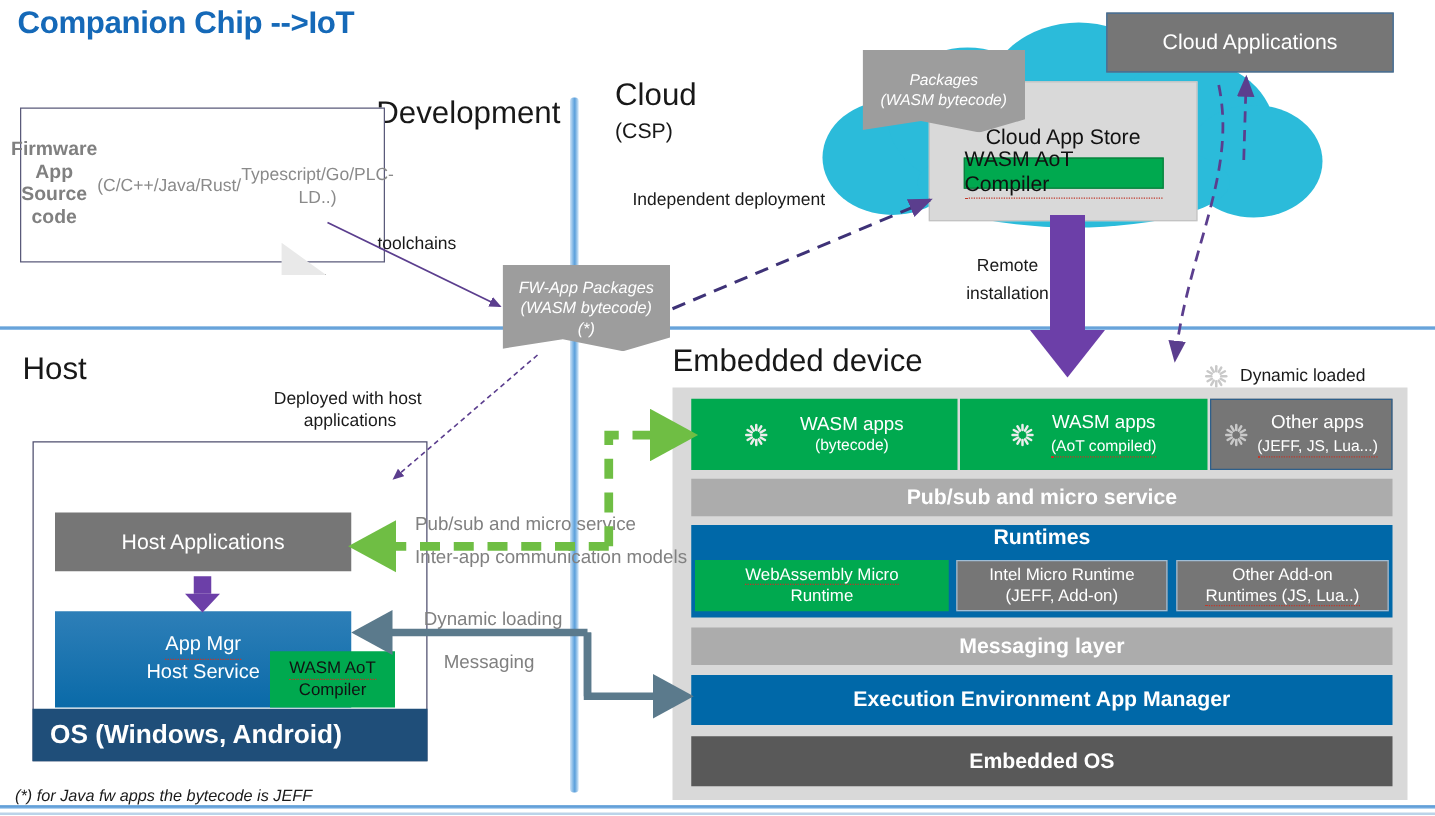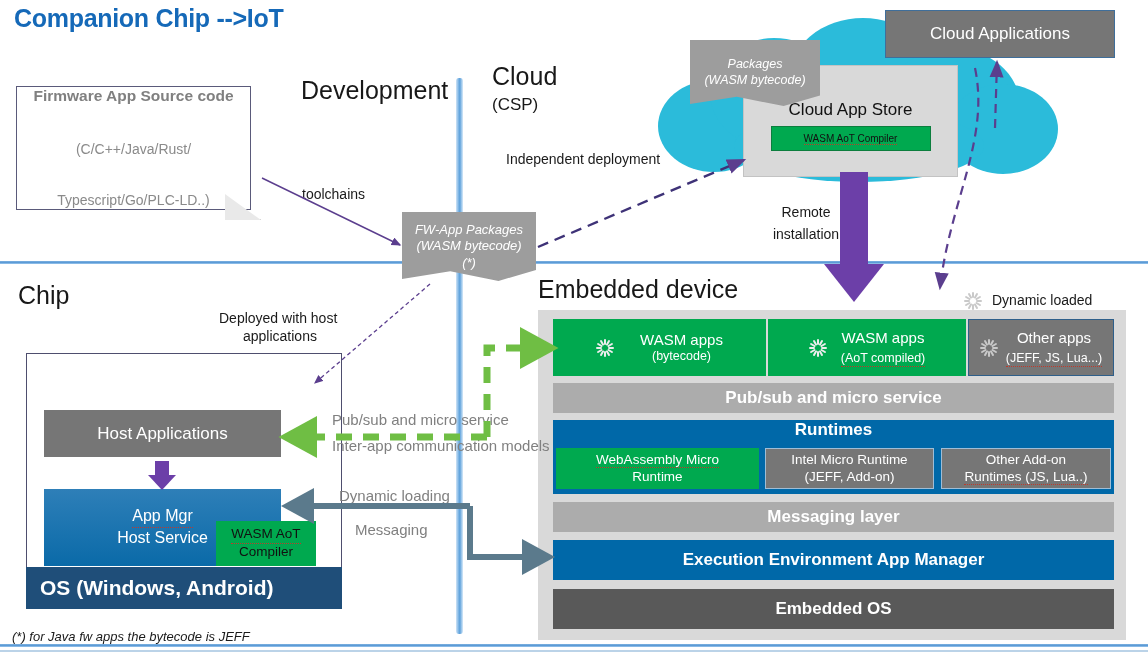--- a/index.html
+++ b/index.html
@@ -51,24 +51,24 @@
     text-align: center; line-height: 1.15;
   }
   .gray-box  { background: #767676; color: #ffffff; }
   .green-box { background: #00A94F; color: #ffffff; }
   .blue-box  { background: #0068A8; color: #ffffff; }
   .lgray-box { background: #ACACAC; color: #ffffff; }
   .dgray-box { background: #595959; color: #ffffff; }
 
   
   #src-box {
-    left: 16px; top: 86px; width: 235px; height: 124px;
+    left: 16px; top: 86px; width: 292px; height: 124px;
     border: 1px solid #5A5A7A; background: #ffffff;
-    display: flex; flex-direction: column;
-    align-items: center; justify-content: space-between;
+    display: flex; flex-direction: row;
+    align-items: center; justify-content: center;
     text-align: center;
   }
   #src-title { font-size: 15.5px; font-weight: bold; color: #808080; margin-bottom: 3px; }
   .src-line { font-size: 14px; color: #8A8A8A; line-height: 1.3; }
   #src-tail {
     left: 225px; top: 194px; width: 36px; height: 26px;
     background: #E9E9E9;
     clip-path: polygon(0 0, 100% 100%, 0 100%);
     border-right: 1px solid #9a9a9a;
   }
@@ -83,21 +83,21 @@
     background: #D9D9D9;
     border: 1px solid #C3C3C3;
     display: flex; flex-direction: column; align-items: center;
     padding-top: 12px;
   }
   #cloud-store-title { font-size: 17px; color: #111; margin: 22px 0 6px 0; }
   #aot-cloud {
     width: 160px; height: 25px; background: #00A94F;
     border: 1px solid #0C7E3E;
     display: flex; align-items: center; justify-content: center;
-    font-size: 10px; color: #111111;
+    font-size: 17px; color: #111111;
   }
   .u-squiggle { border-bottom: 1px dotted #C0392B; }
 
   
   .note {
     background: #9D9D9D; color: #ffffff;
     display: flex; flex-direction: column;
     align-items: center; justify-content: center;
     text-align: center; line-height: 1.25;
     clip-path: polygon(0 0, 100% 0, 100% 84%, 72% 100%, 36% 86%, 0 97%);
@@ -201,21 +201,21 @@
   <div class="abs" id="title">Companion Chip --&gt;IoT</div>
 
   <div class="abs hdiv" style="left:0; top:261px; width:1148px;"></div>
   <div class="abs hdiv" style="left:0; top:644px; width:1148px;"></div>
   <div class="abs vdiv" style="left:456px; top:78px; height:184px;"></div>
   <div class="abs vdiv" style="left:456px; top:262px; height:372px;"></div>
 
   <div class="abs section-caption" style="left:301px; top:76px;">Development</div>
   <div class="abs section-caption" style="left:492px; top:62px;">Cloud</div>
   <div class="abs section-sub" style="left:492px; top:95px;">(CSP)</div>
-  <div class="abs section-caption" style="left:18px;  top:281px;">Chip</div>
+  <div class="abs section-caption" style="left:18px;  top:281px;">Host</div>
   <div class="abs section-caption" style="left:538px; top:275px;">Embedded device</div>
 
   <div class="abs" id="cloud">
     <div class="puff" style="left:10px;  top:66px;  width:112px; height:92px;"></div>
     <div class="puff" style="left:62px;  top:24px;  width:128px; height:110px;"></div>
     <div class="puff" style="left:140px; top:4px;   width:150px; height:126px;"></div>
     <div class="puff" style="left:236px; top:34px;  width:136px; height:116px;"></div>
     <div class="puff" style="left:300px; top:70px;  width:110px; height:90px;"></div>
     <div class="puff" style="left:86px;  top:96px;  width:250px; height:72px;"></div>
   </div>

